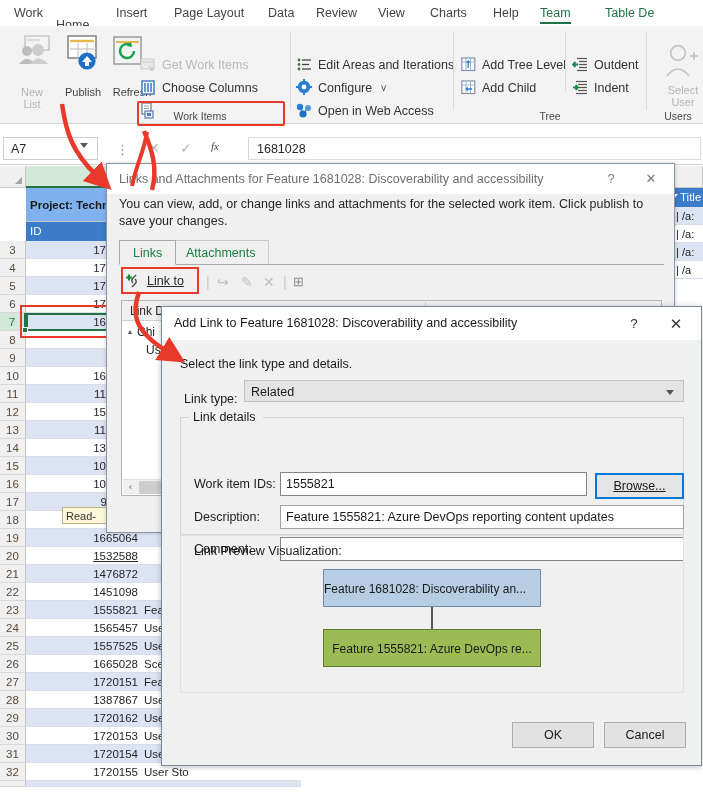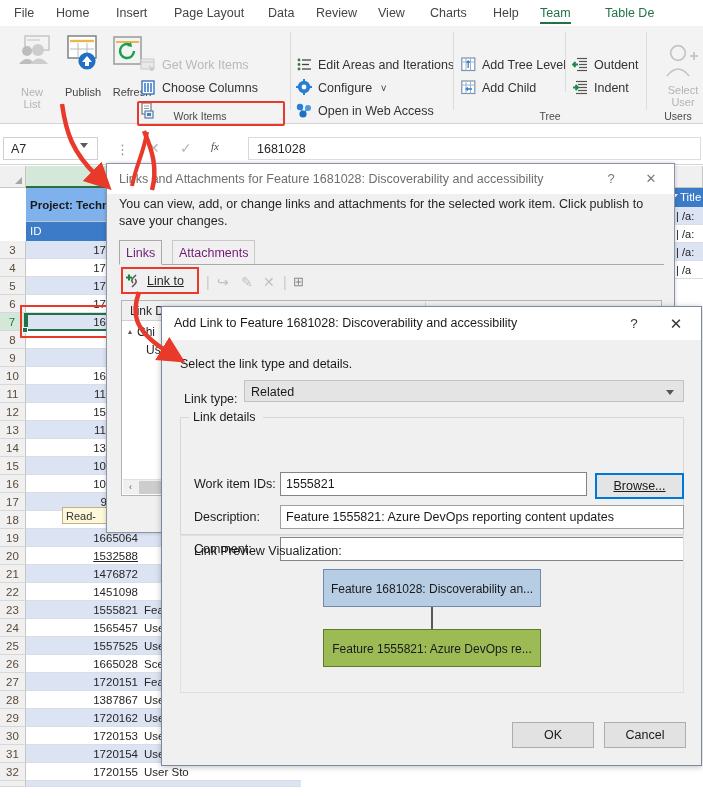--- a/index.html
+++ b/index.html
@@ -195,21 +195,21 @@
   #links-help { position:absolute; right:50px; top:5px; width:26px;height:20px;
     font-size:13px; color:#7a7a7a; text-align:center; line-height:20px;}
   #links-close { position:absolute; right:10px; top:5px; width:26px;height:20px;
     font-size:13px; color:#7a7a7a; text-align:center; line-height:20px;}
   #links-desc {
     position:absolute; left:12px; top:32px; width:545px;
     font-size:12.5px; color:#262626; line-height:17px;
   }
   .ltab {
     position:absolute; top:76px; height:25px; line-height:25px;
-    font-size:12.5px; padding:0 6px; color:#701a75;
+    font-size:12.5px; padding:0 13px; color:#15803d;
   }
   #ltab-links { left:12px; background:#f0f0f0; border:1px solid #a9a9a9;
     border-bottom:1px solid #f0f0f0; z-index:3; }
   #ltab-attach { left:65px; background:#f0f0f0; border:1px solid #c8c8c8; border-bottom:none; }
   #ltab-underline {
     position:absolute; left:12px; top:100px; width:545px; height:1px; background:#a9a9a9;
   }
 
   #link-to-btn {
     position:absolute; left:20px; top:106px; height:22px; line-height:22px;
@@ -295,21 +295,21 @@
     position:absolute; left:433px; top:166px; width:89px; height:26px;
     background:#e4e4e4; border:2px solid #0078d7; font-size:12.5px;
     text-align:center; line-height:22px; color:#1a1a1a;
   }
   #browse-label { text-decoration:underline; text-decoration-skip-ink:none; }
 
   #preview-label { position:absolute; left:32px; top:237px; font-size:12.5px; color:#1a1a1a;}
   #node-source {
     position:absolute; left:161px; top:262px; width:218px; height:38px;
     background:#b6cde4; border:1px solid #6f89a8;
-    font-size:12px; line-height:38px; text-align:center; color:#1a1a1a;
+    font-size:12px; line-height:38px; color:#1a1a1a;
     overflow:hidden; white-space:nowrap;
   }
   #node-connector {
     position:absolute; left:269px; top:300px; width:2px; height:22px; background:#585858;
   }
   #node-target {
     position:absolute; left:161px; top:322px; width:218px; height:38px;
     background:#9cbb55; border:1px solid #5f7a2a;
     font-size:12px; line-height:38px; text-align:center; color:#1a1a1a;
     overflow:hidden; white-space:nowrap;
@@ -324,22 +324,22 @@
     text-align:center; line-height:24px; color:#1a1a1a;
   }
 
   
   #arrows { position:absolute; left:0; top:0; width:703px; height:798px; pointer-events:none; }
 </style>
 </head>
 <body>
 
 <div id="ribbon-tabs">
-  <div class="rtab" style="left:8px;">File</div>
-  <div class="rtab" style="left:50px;">Home</div>
+  <div class="rtab" style="left:8px;">Work</div>
+  <div class="rtab" style="left:50px;margin-top:12px;">Home</div>
   <div class="rtab" style="left:110px;">Insert</div>
   <div class="rtab" style="left:168px;">Page Layout</div>
   <div class="rtab" style="left:262px;">Data</div>
   <div class="rtab" style="left:310px;">Review</div>
   <div class="rtab" style="left:372px;">View</div>
   <div class="rtab" style="left:424px;">Charts</div>
   <div class="rtab" style="left:487px;">Help</div>
   <div class="rtab active" style="left:534px;">Team</div>
   <div class="rtab green" style="left:583px;">Table De</div>
 </div>

